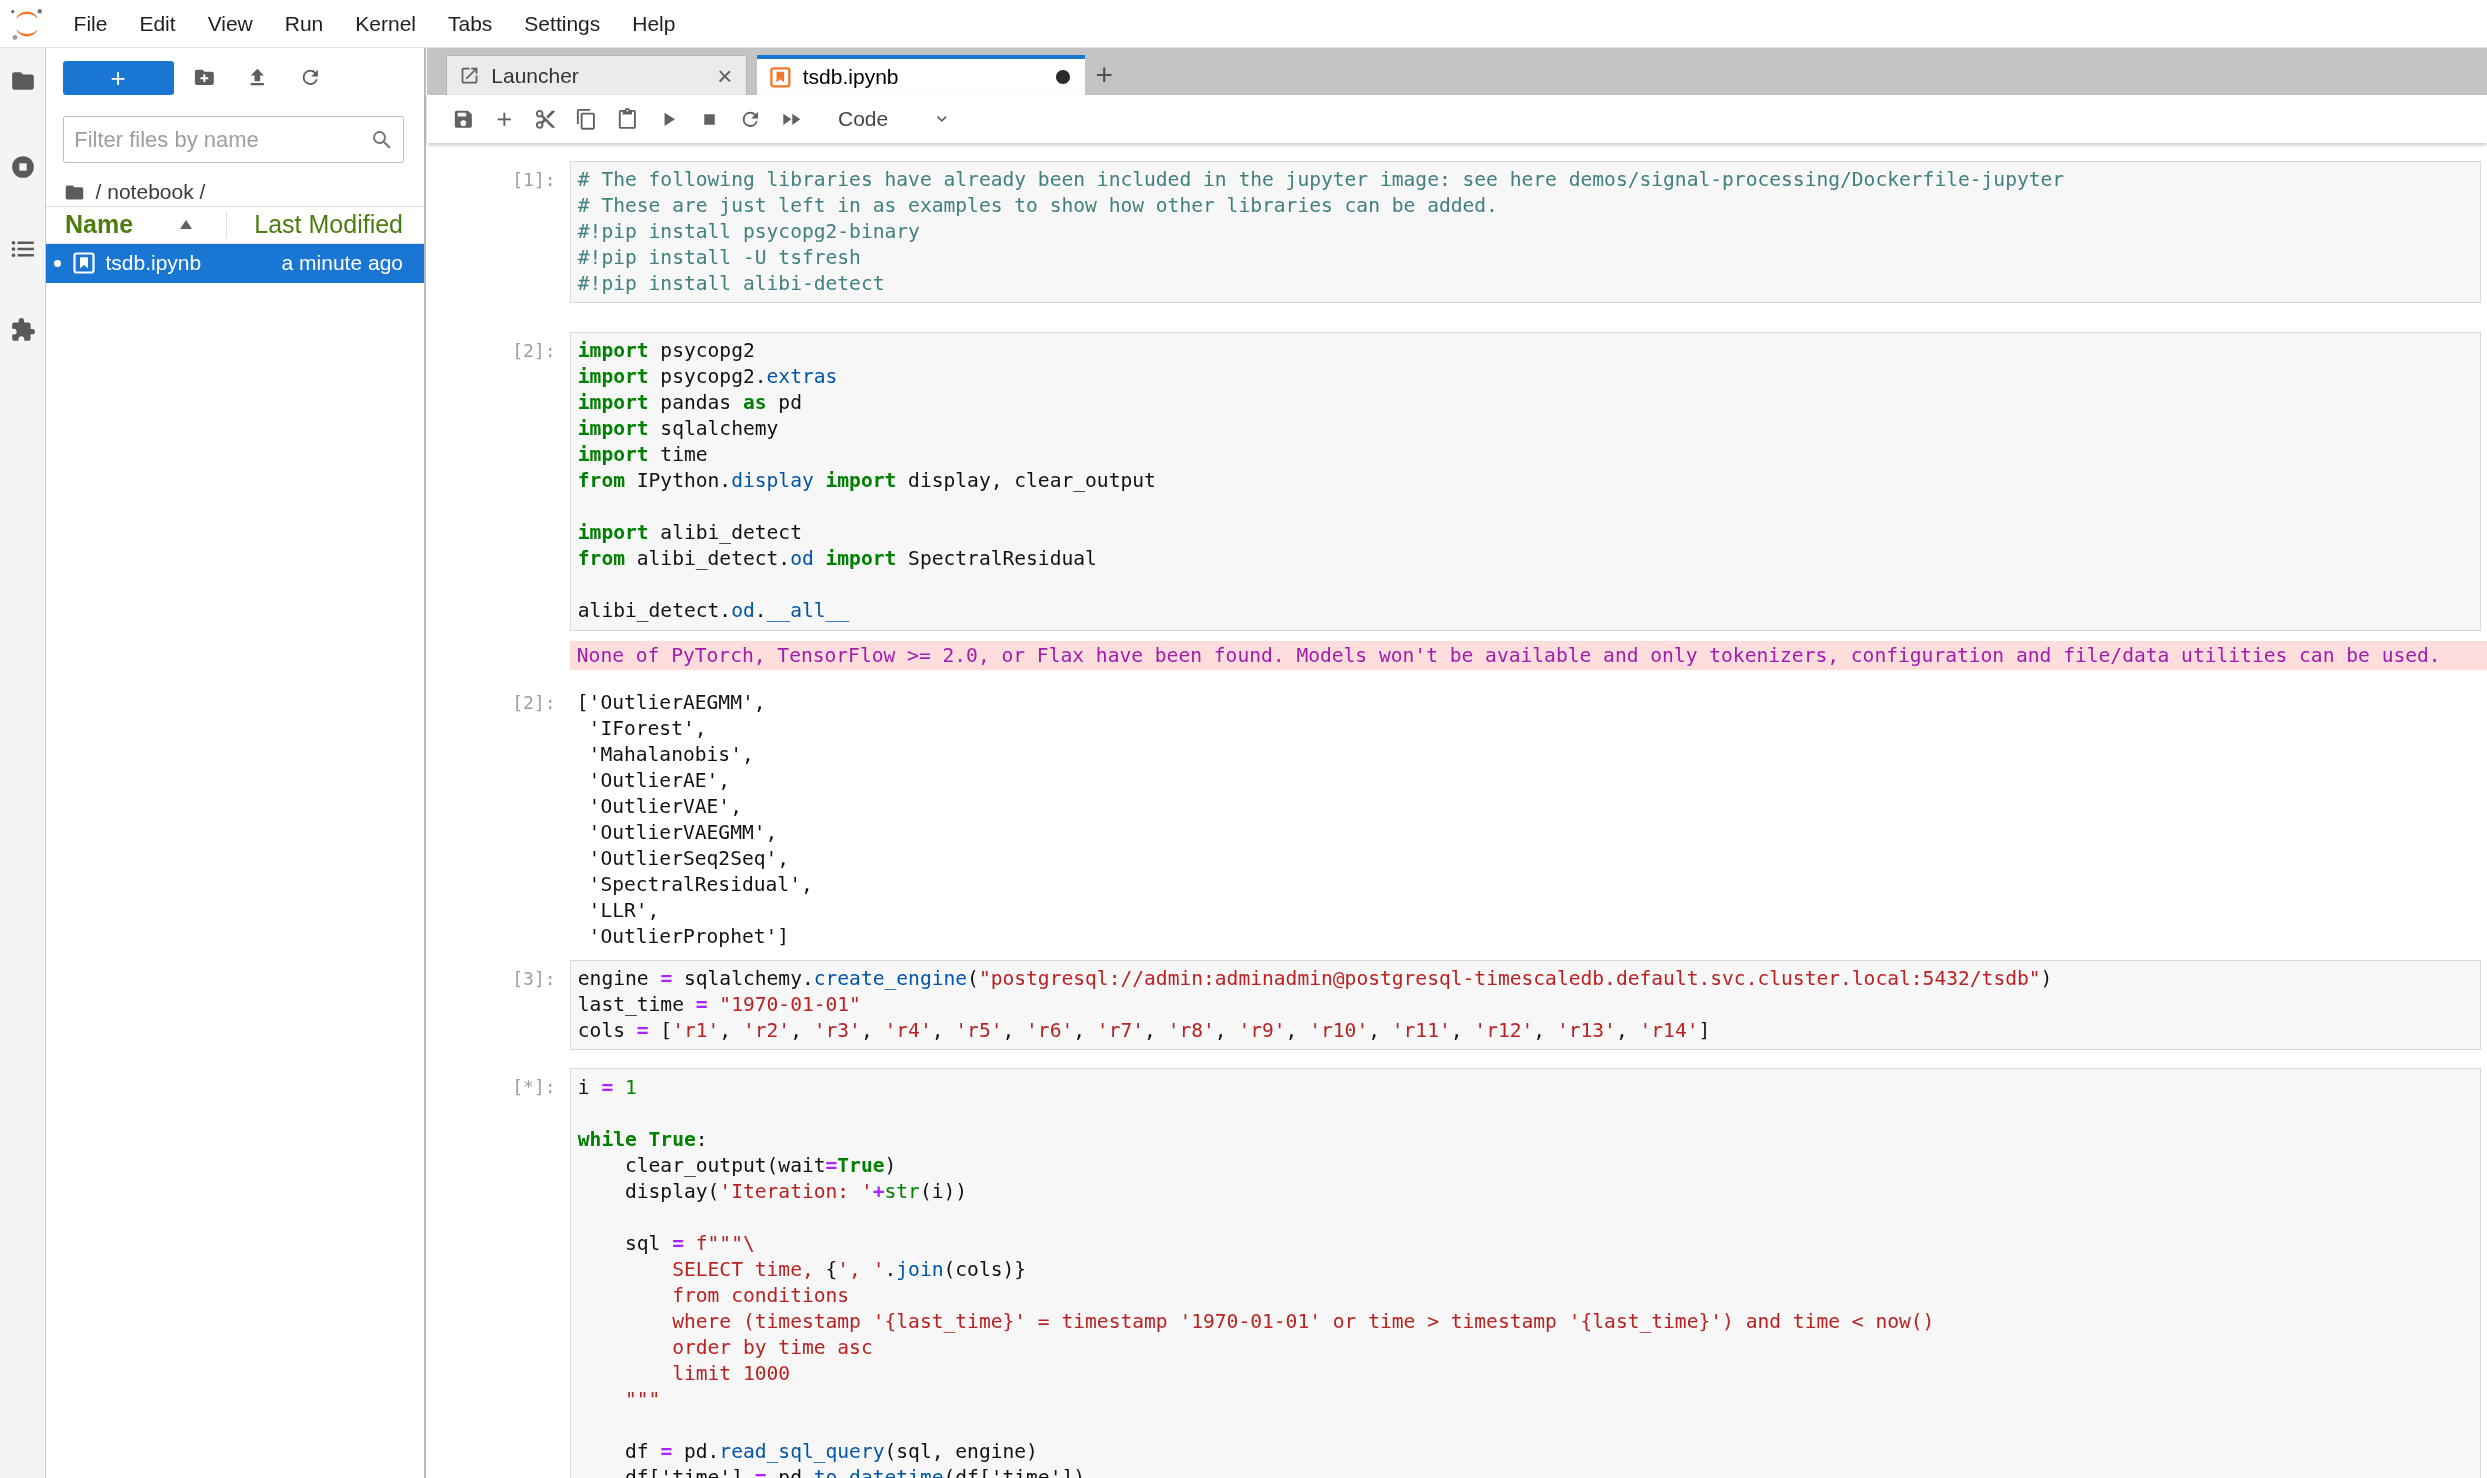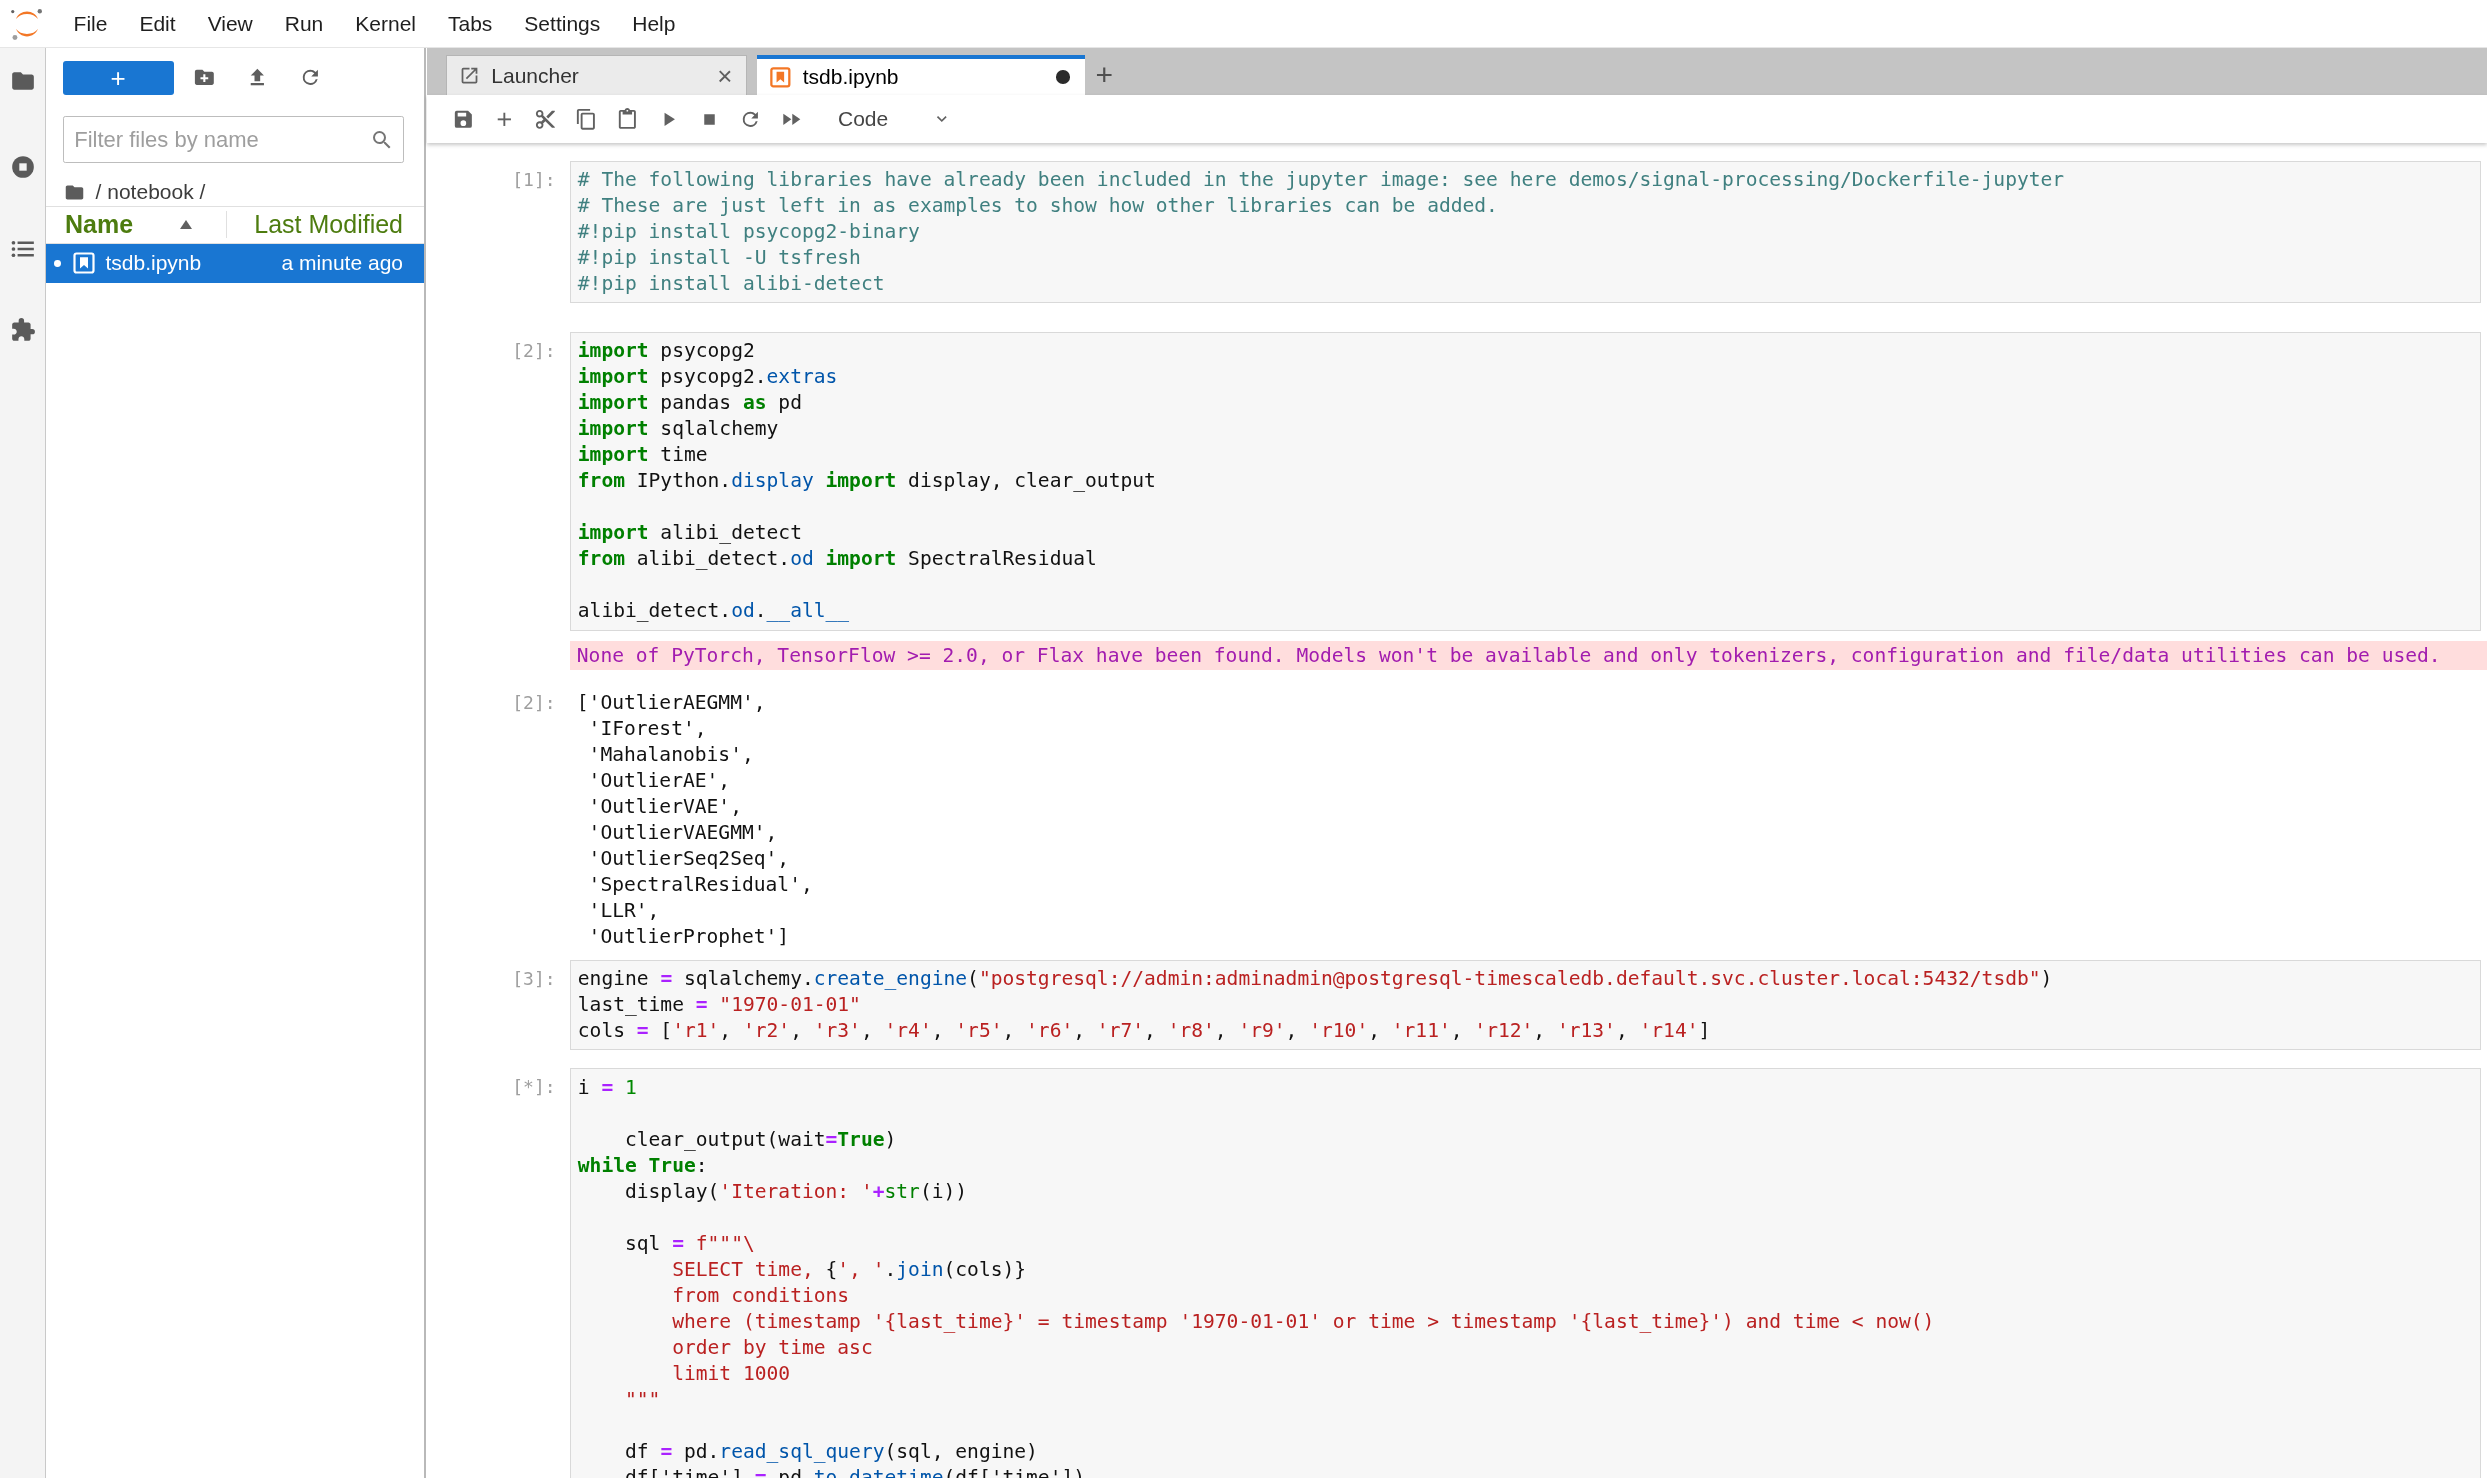--- a/index.html
+++ b/index.html
@@ -351,22 +351,22 @@
           <div class="code-line"><span class="tok-t">last_time </span><span class="tok-o">=</span><span class="tok-t"> </span><span class="tok-s">"1970-01-01"</span></div>
           <div class="code-line"><span class="tok-t">cols </span><span class="tok-o">=</span><span class="tok-t"> [</span><span class="tok-s">'r1'</span><span class="tok-t">, </span><span class="tok-s">'r2'</span><span class="tok-t">, </span><span class="tok-s">'r3'</span><span class="tok-t">, </span><span class="tok-s">'r4'</span><span class="tok-t">, </span><span class="tok-s">'r5'</span><span class="tok-t">, </span><span class="tok-s">'r6'</span><span class="tok-t">, </span><span class="tok-s">'r7'</span><span class="tok-t">, </span><span class="tok-s">'r8'</span><span class="tok-t">, </span><span class="tok-s">'r9'</span><span class="tok-t">, </span><span class="tok-s">'r10'</span><span class="tok-t">, </span><span class="tok-s">'r11'</span><span class="tok-t">, </span><span class="tok-s">'r12'</span><span class="tok-t">, </span><span class="tok-s">'r13'</span><span class="tok-t">, </span><span class="tok-s">'r14'</span><span class="tok-t">]</span></div>
         </div>
     </div>
 
     <div class="cell m-c4">
       <div class="prompt">[*]:</div>
       <div class="editor">
           <div class="code-line"><span class="tok-t">i </span><span class="tok-o">=</span><span class="tok-t"> </span><span class="tok-n">1</span></div>
           <div class="code-line">&nbsp;</div>
+          <div class="code-line"><span class="tok-k">while</span><span class="tok-t"> </span><span class="tok-k">True</span><span class="tok-t">:</span></div>
           <div class="code-line"><span class="tok-t">    clear_output(wait</span><span class="tok-o">=</span><span class="tok-k">True</span><span class="tok-t">)</span></div>
-          <div class="code-line"><span class="tok-k">while</span><span class="tok-t"> </span><span class="tok-k">True</span><span class="tok-t">:</span></div>
           <div class="code-line"><span class="tok-t">    display(</span><span class="tok-s">'Iteration: '</span><span class="tok-o">+</span><span class="tok-b">str</span><span class="tok-t">(i))</span></div>
           <div class="code-line">&nbsp;</div>
           <div class="code-line"><span class="tok-t">    sql </span><span class="tok-o">=</span><span class="tok-t"> </span><span class="tok-s">f"""\</span></div>
           <div class="code-line"><span class="tok-s">        SELECT time, </span><span class="tok-t">{</span><span class="tok-s">', '</span><span class="tok-t">.</span><span class="tok-p">join</span><span class="tok-t">(cols)}</span></div>
           <div class="code-line"><span class="tok-s">        from conditions</span></div>
           <div class="code-line"><span class="tok-s">        where (timestamp '{last_time}' = timestamp '1970-01-01' or time &gt; timestamp '{last_time}') and time &lt; now()</span></div>
           <div class="code-line"><span class="tok-s">        order by time asc</span></div>
           <div class="code-line"><span class="tok-s">        limit 1000</span></div>
           <div class="code-line"><span class="tok-s">    """</span></div>
           <div class="code-line">&nbsp;</div>

